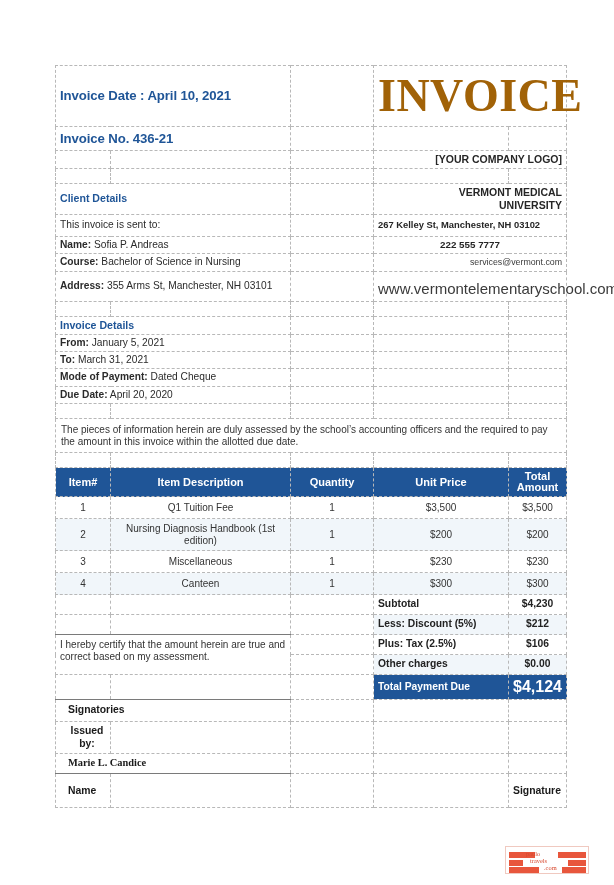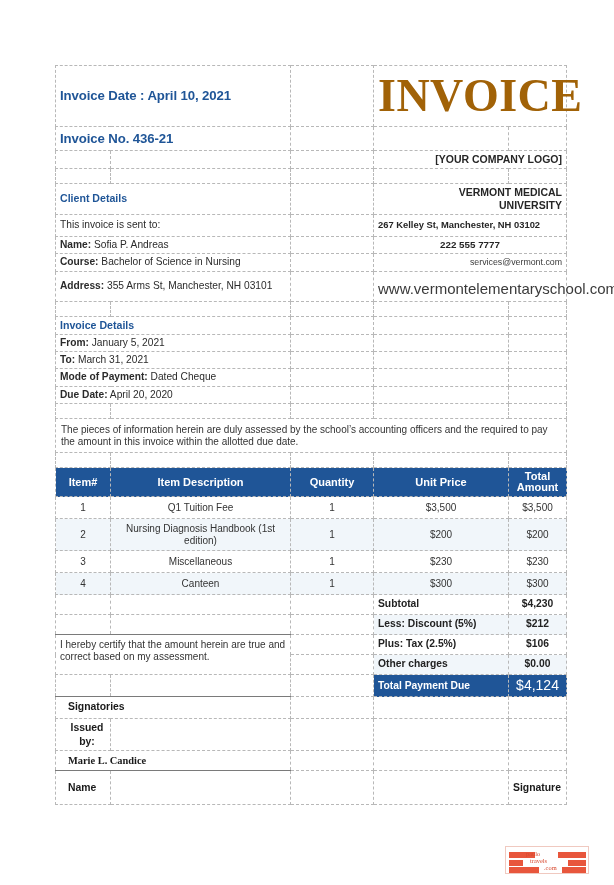--- a/index.html
+++ b/index.html
@@ -147,22 +147,22 @@
     border: 1px solid #ffffff;
     font-weight: bold;
     font-size: 10.3px;
     text-align: left;
     padding: 4px 6px;
   }
   .tot-final-val {
     background: #1f5597;
     color: #fff;
     border: 1px solid #ffffff;
-    font-weight: normal;
-    font-size: 14px;
+    font-weight: bold;
+    font-size: 16px;
     text-align: center;
     padding: 4px 4px;
   }
 
   .sig-bold { font-weight: bold; font-size: 10.4px; color: #1a1a1a; }
   .solid-top { border-top: 1px solid #7a7a7a !important; }
   .solid-bot { border-bottom: 1px solid #7a7a7a !important; font-family: Liberation Serif, serif; }
   .nowrap-small { font-size: 10.2px; }
 
   

